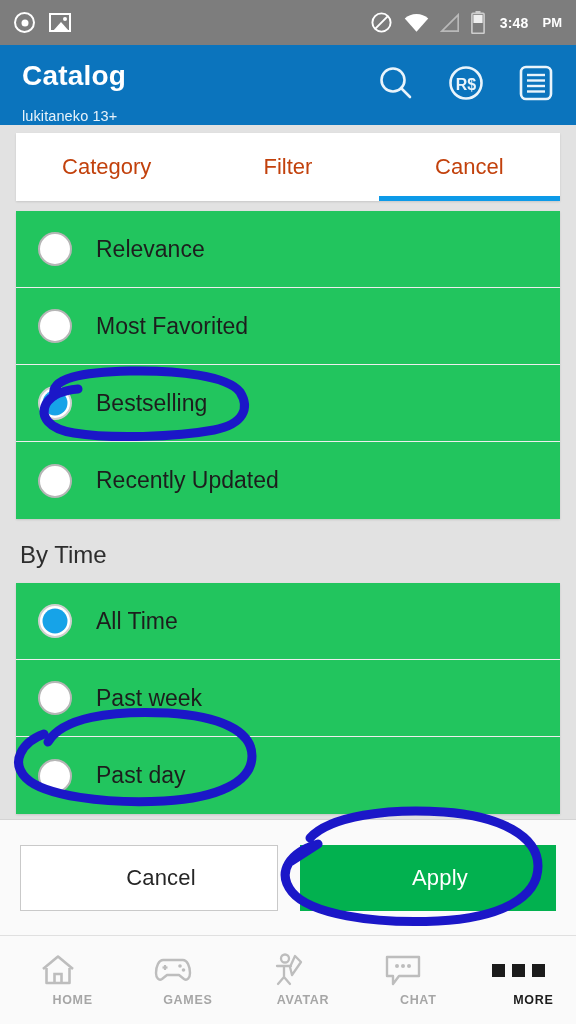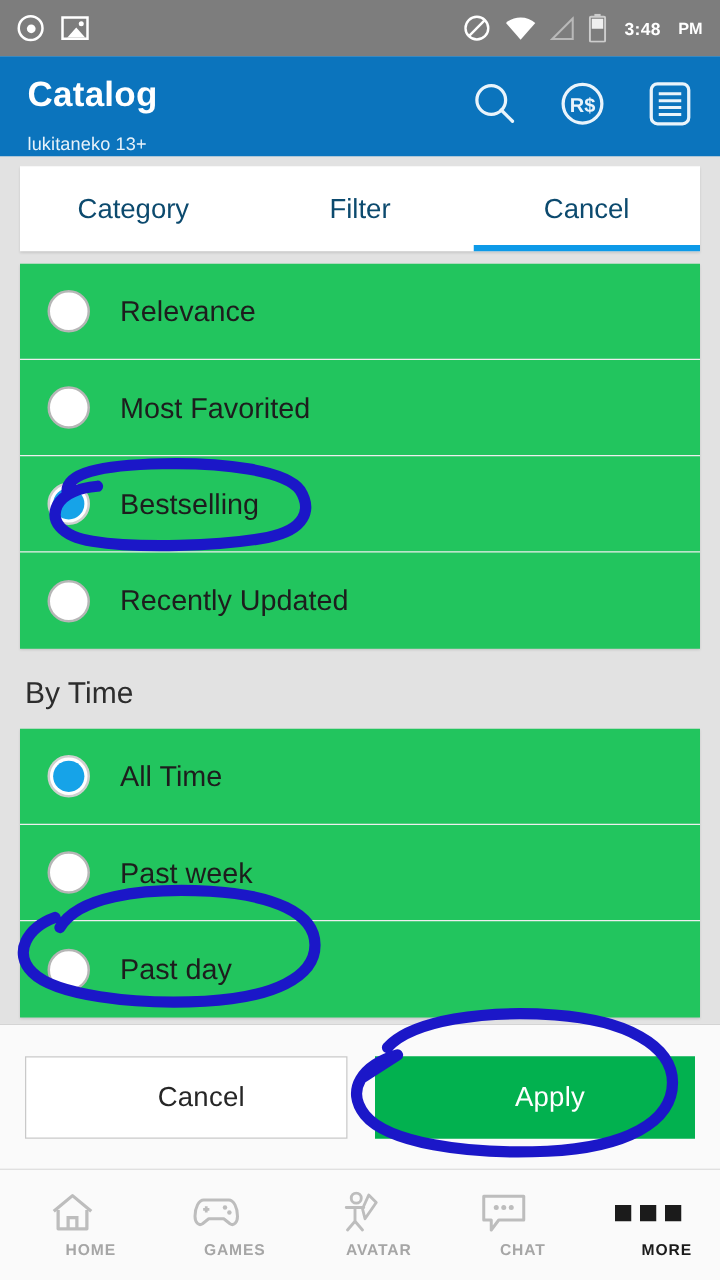--- a/index.html
+++ b/index.html
@@ -75,21 +75,21 @@
 
   
   .tabs-wrap { flex: 0 0 auto; padding: 8px 16px 0 16px; }
   .tabs {
     background: #ffffff; height: 68px;
     display: flex; align-items: stretch;
     box-shadow: 0 1px 2px rgba(0,0,0,.12);
   }
   .tab {
     flex: 1; display: flex; align-items: center; justify-content: center;
-    font-size: 22px; color: #0c4a6e; position: relative;
+    font-size: 22px; color: #c2410c; position: relative;
   }
   .tab .tab-underline {
     position: absolute; left: 0; right: 0; bottom: 0;
     height: 5px; background: #0d9ae8; display: none;
   }
   .tab.active .tab-underline { display: block; }
 
   
   .content {
     flex: 1 1 auto; min-height: 0;

